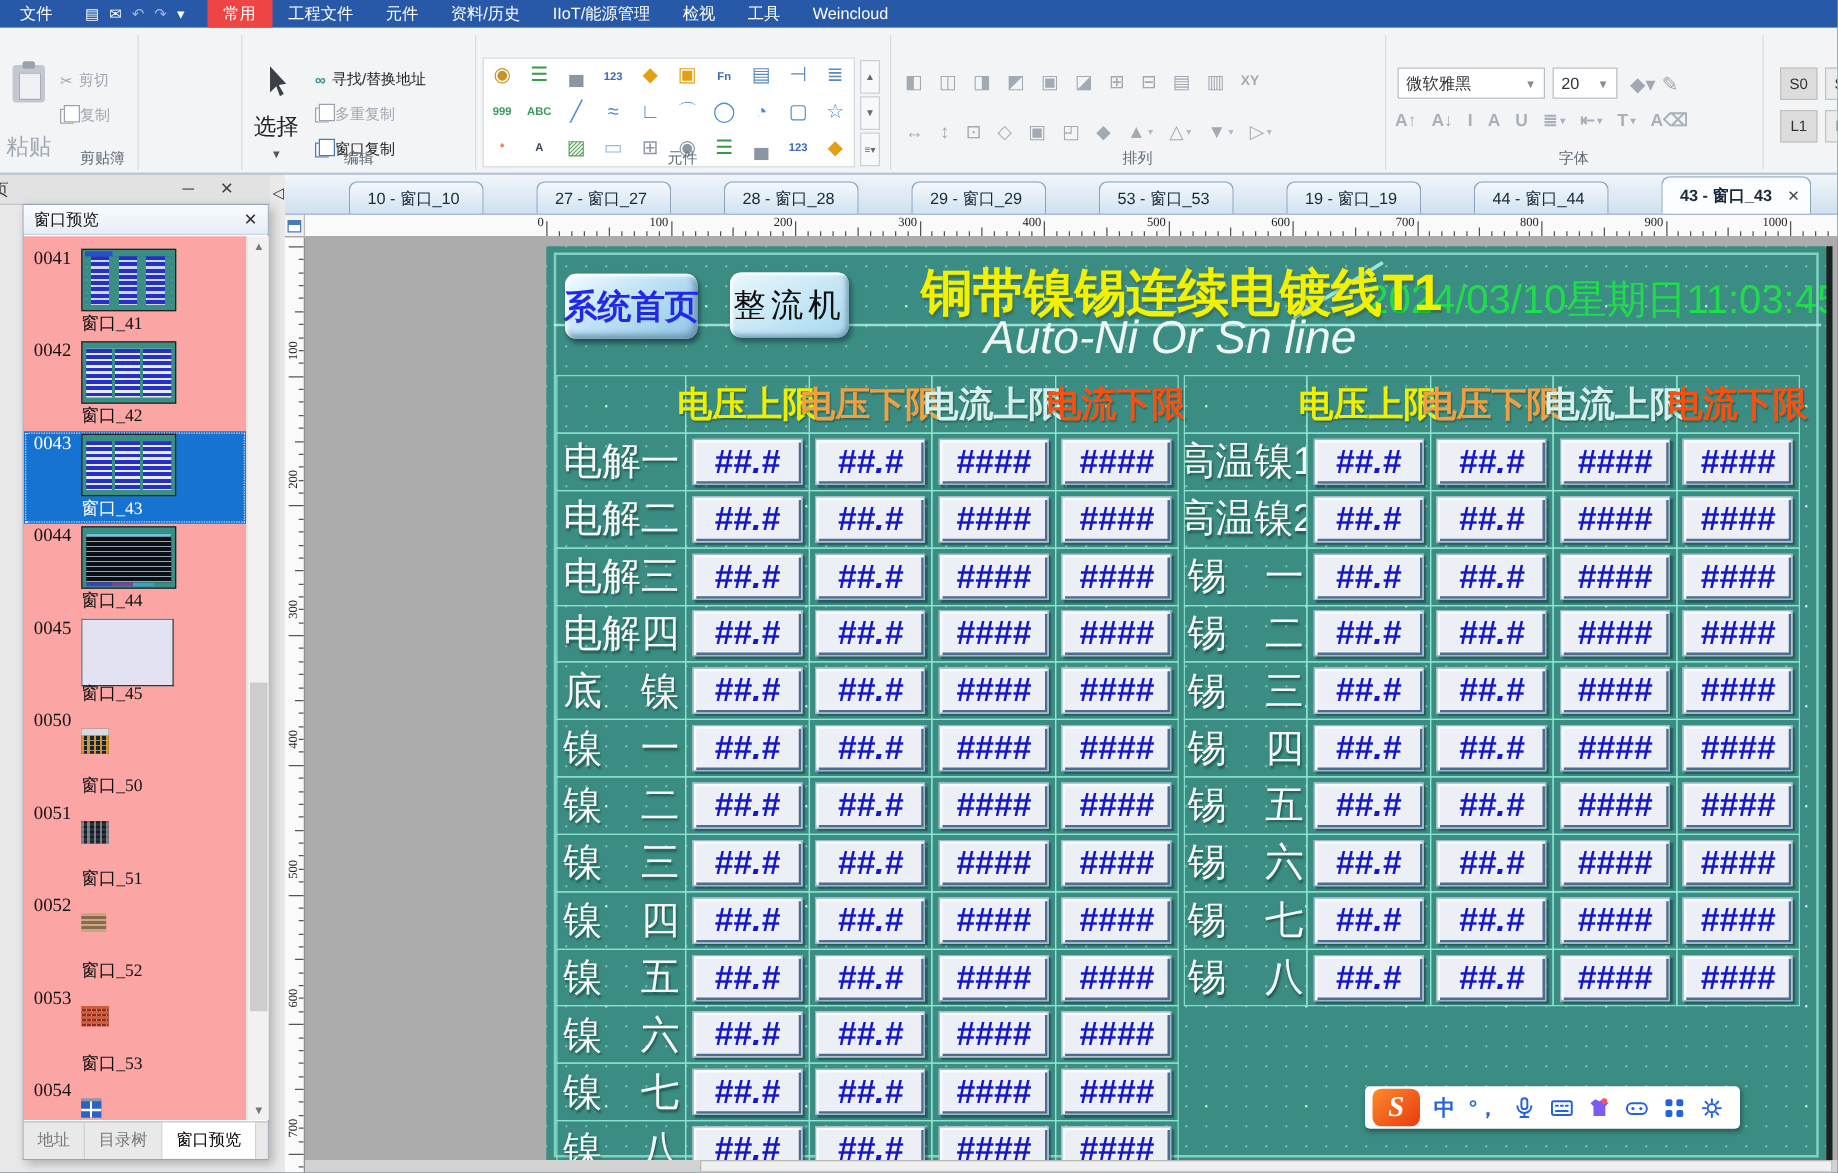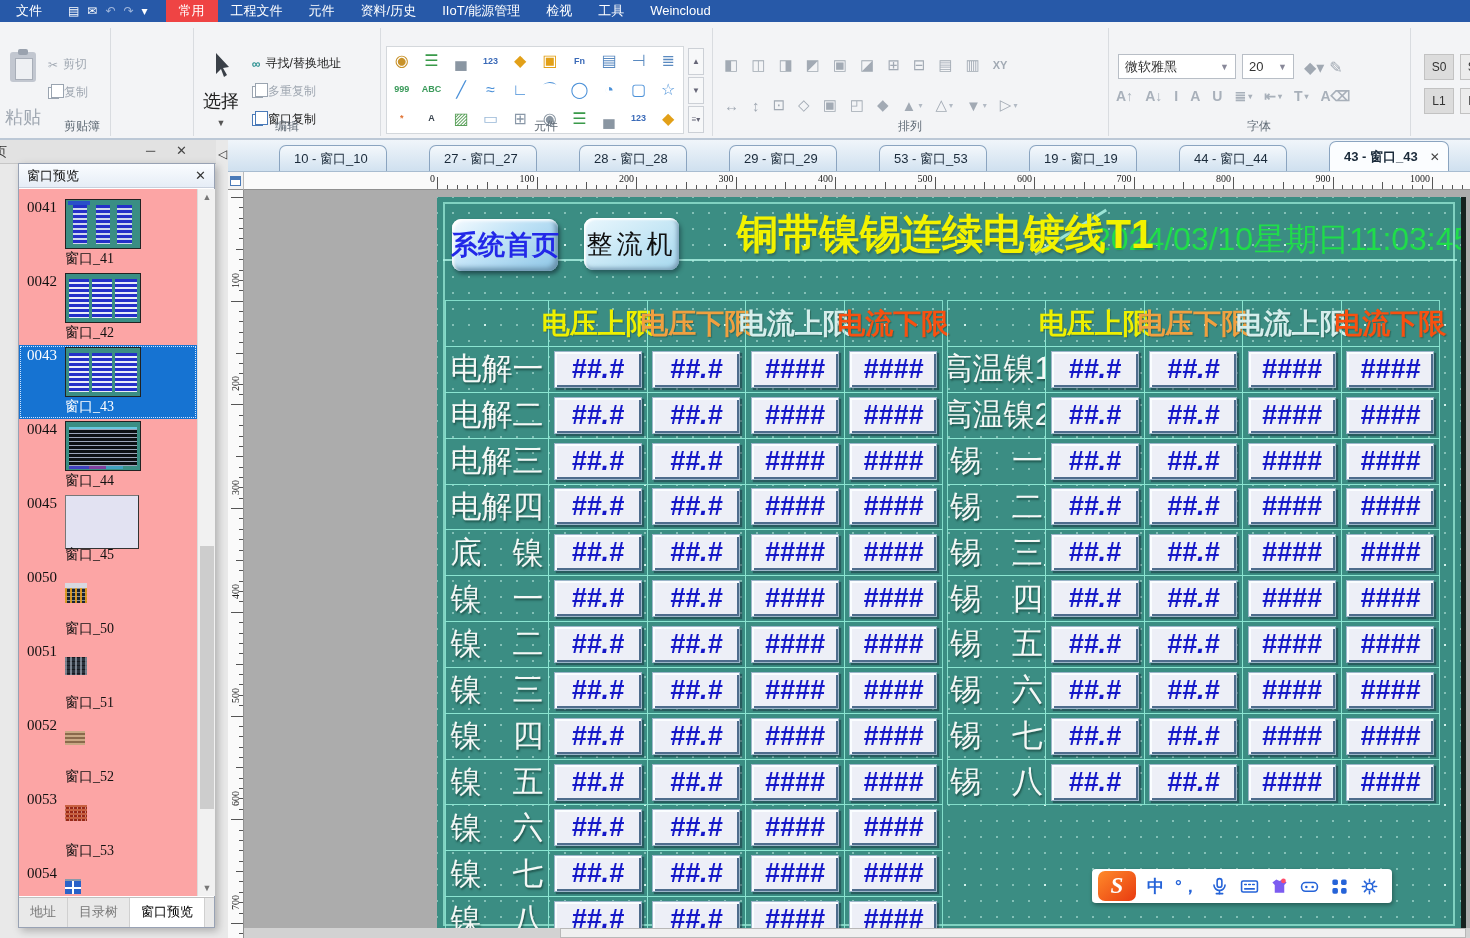--- a/index.html
+++ b/index.html
@@ -721,20 +721,21 @@
 
 <div class="workspace">
   <div class="canvas" id="canvas">
     <div class="inborder"></div>
     <div class="hline63"></div>
     <div class="diag"></div>
     <div class="cbtn" id="btn-home">系统首页</div>
     <div class="cbtn" id="btn-rect">整流机</div>
     <div class="ctext ctitle">铜带镍锡连续电镀线T1</div>
     <div class="ctext cdate">2024/03/10星期日11:03:45</div>
+    <div class="ctext csub">Auto-Ni Or Sn line</div>
     <div class="ime">
       <div class="sogou">S</div>
       <div class="ime-txt">中</div>
       <div class="ime-txt">°，</div>
       <span id="ime-icons" style="display:flex;align-items:center;gap:11px">
           <span class="ime-ic">
             <svg width="19" height="19" viewBox="0 0 24 24" fill="none" stroke="#2563d8" stroke-width="2" stroke-linecap="round">
               <rect x="9" y="2" width="6" height="11" rx="3"></rect>
               <path d="M5 10a7 7 0 0 0 14 0"></path>
               <line x1="12" y1="17" x2="12" y2="21"></line>

